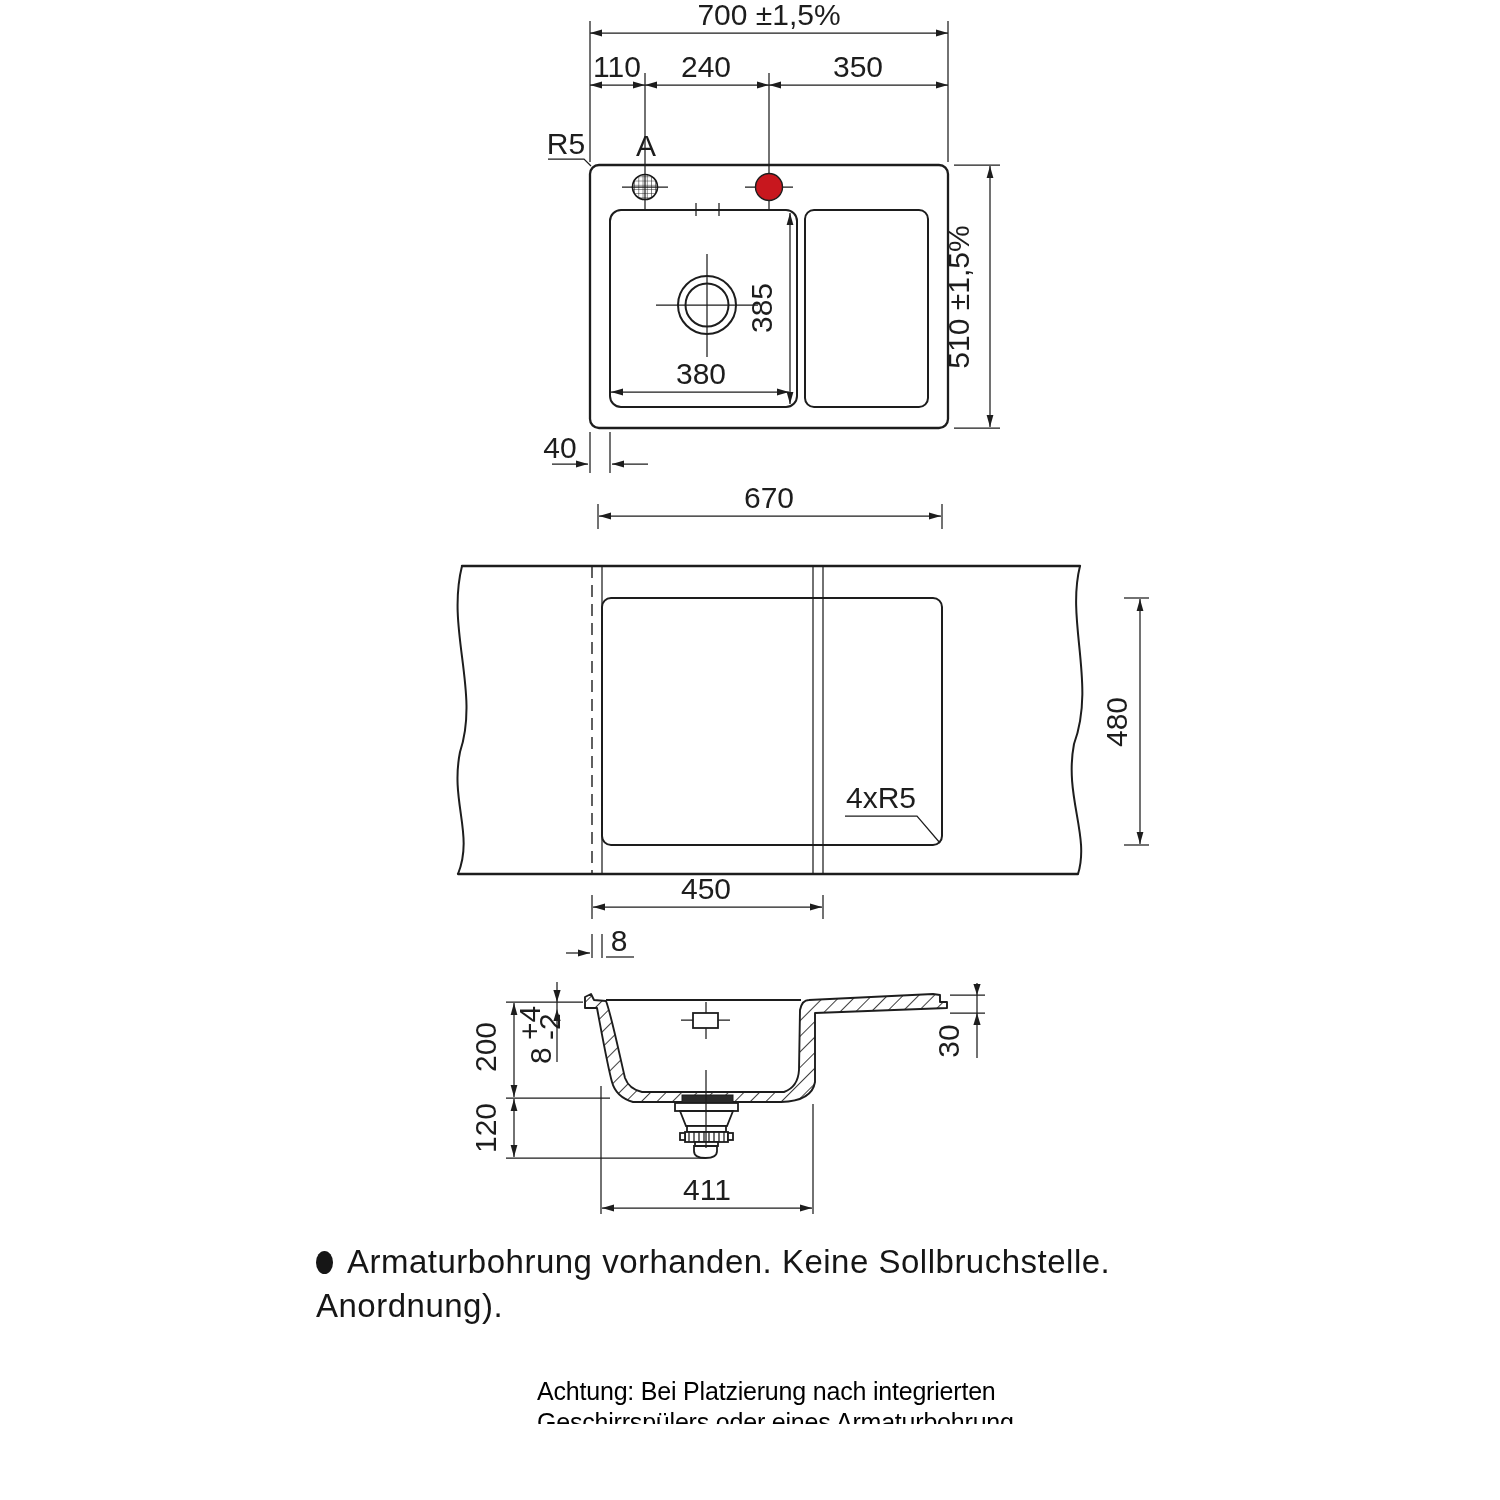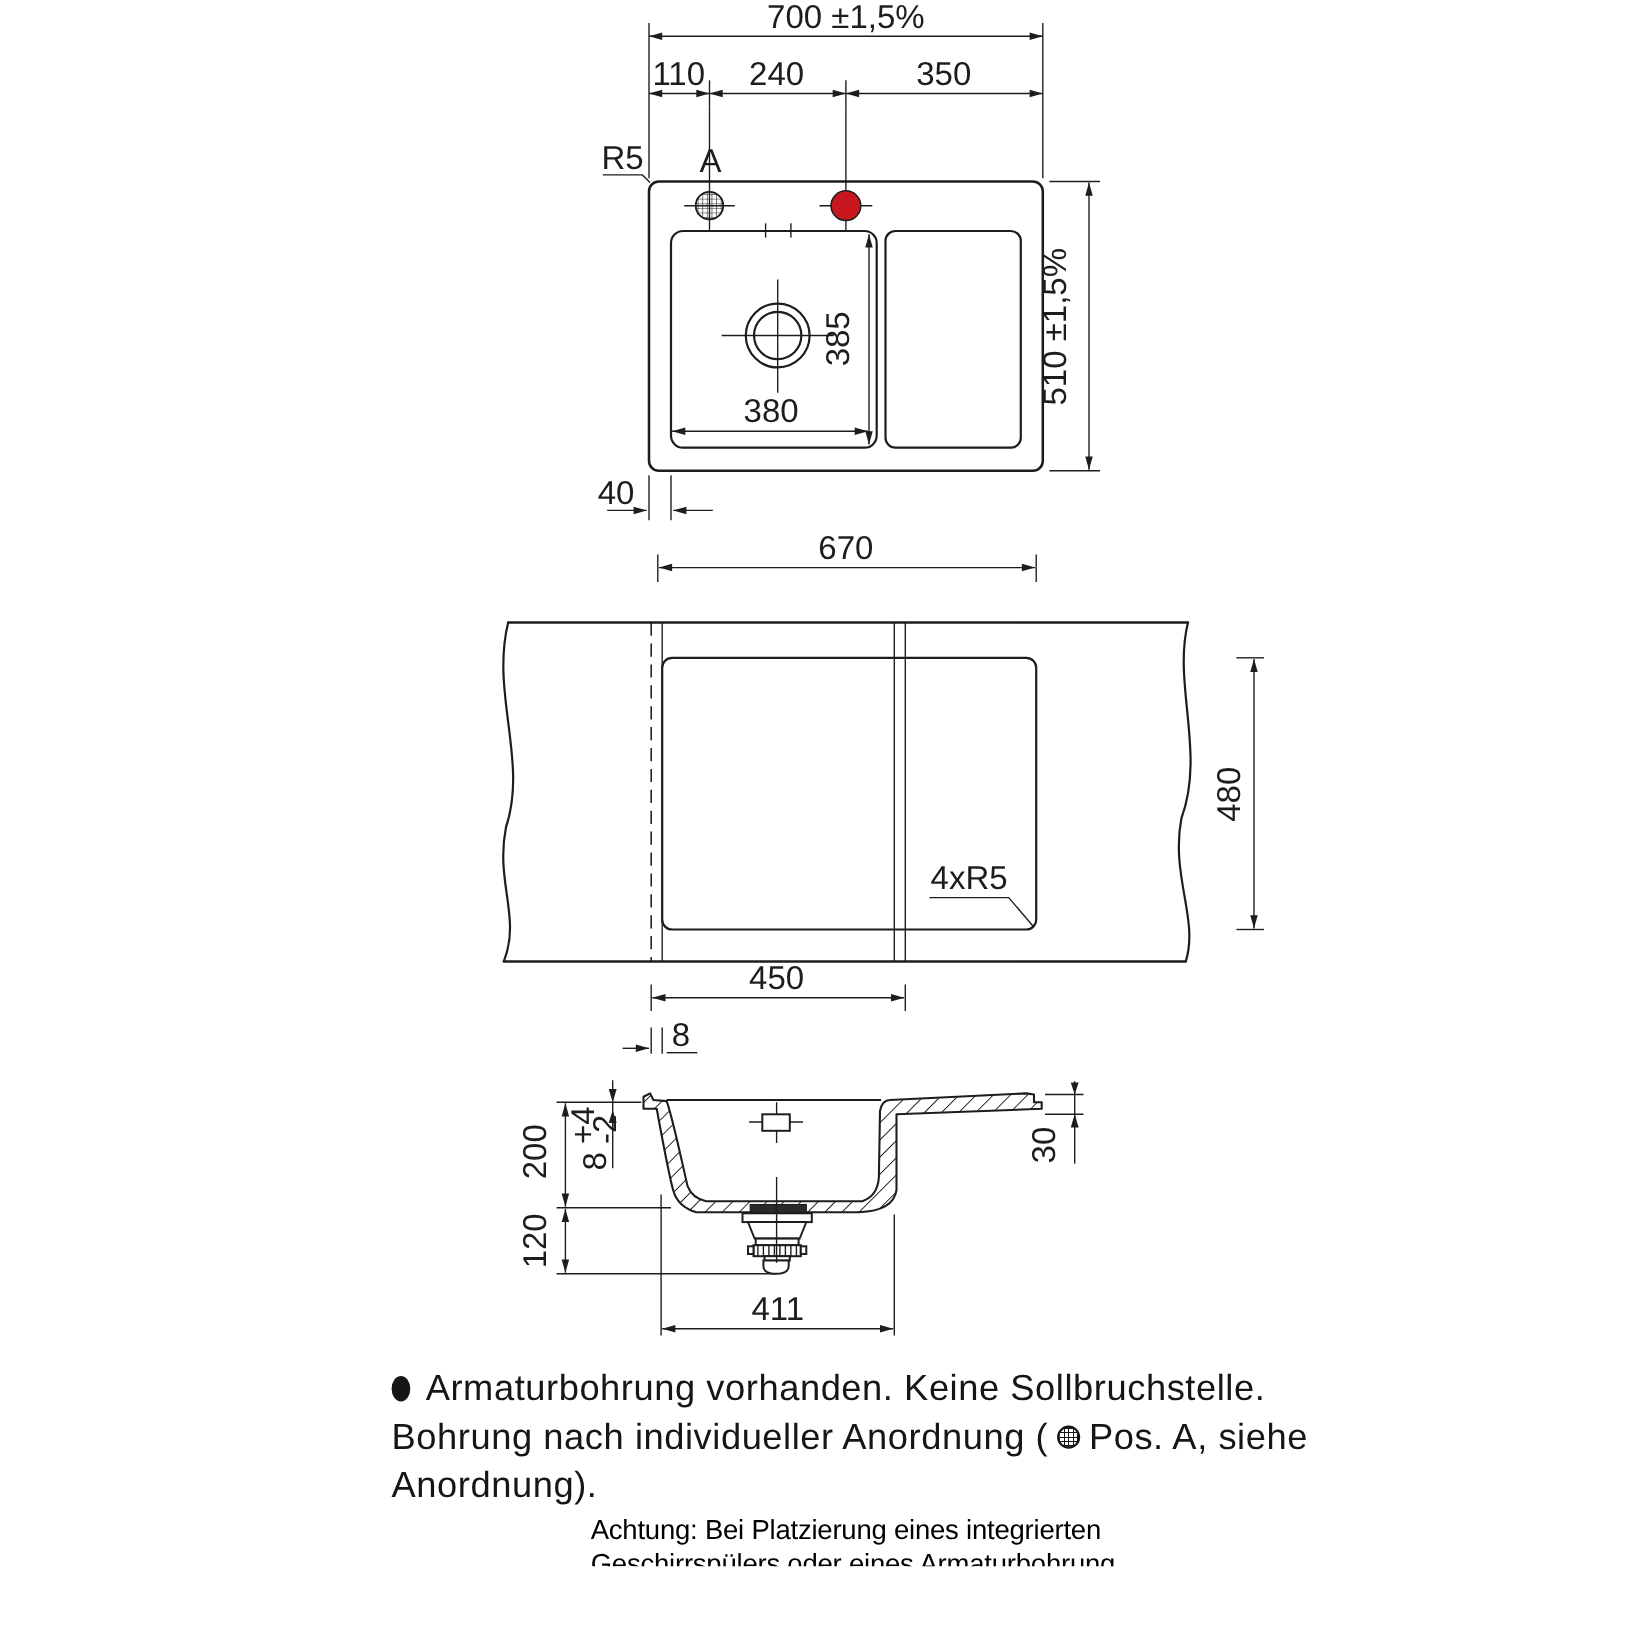--- a/index.html
+++ b/index.html
@@ -11,21 +11,21 @@
   .ol2{fill:none;stroke:#1d1d1d;stroke-width:2;stroke-linejoin:round;}
   .thin{fill:none;stroke:#1d1d1d;stroke-width:1.25;}
   .dim{fill:none;stroke:#1d1d1d;stroke-width:1.25;marker-start:url(#arr);marker-end:url(#arr);}
   .de{fill:none;stroke:#1d1d1d;stroke-width:1.25;marker-end:url(#arr);}
   .dash{fill:none;stroke:#1d1d1d;stroke-width:1.4;stroke-dasharray:12 7;}
   .hatchfill{fill:url(#hatch45);stroke:#1d1d1d;stroke-width:1.9;stroke-linejoin:round;}
   .white{fill:#fff;stroke:#1d1d1d;stroke-width:1.8;}
   .t-mid{text-anchor:middle;}
   .note1{position:absolute;left:316px;top:1240px;color:#161616;font-size:33px;
          letter-spacing:0.5px;line-height:44px;white-space:nowrap;}
-  .note1 .row{display:flex;align-items:center;height:44px;margin-left:40px;}
+  .note1 .row{display:flex;align-items:center;height:44px;}
   .bullet{display:inline-block;width:17px;height:23px;background:#161616;border-radius:50%;
           margin-right:14px;flex:0 0 auto;}
   .gridcircle{display:inline-block;width:17px;height:17px;border:2px solid #161616;border-radius:50%;
           margin:0 8px;flex:0 0 auto;
           background-image:repeating-linear-gradient(0deg,#161616 0 1px,transparent 1px 4px),
                            repeating-linear-gradient(90deg,#161616 0 1px,transparent 1px 4px);}
   .warn{position:absolute;left:537px;top:1376px;color:#000;font-size:25px;line-height:31px;
         letter-spacing:-0.2px;white-space:nowrap;}
 </style>
 </head>
@@ -213,26 +213,21 @@
     <text class="t-mid" x="707" y="1200">411</text>
   </g>
 </svg>
 
   <div class="note1">
     <div class="row">
       <span class="bullet"></span>
       <span>Armaturbohrung vorhanden. Keine Sollbruchstelle.</span>
     </div>
     <div class="row">
-      <span>Bohrung nach individueller Anordnung (</span>
-      <span class="gridcircle"></span>
-      <span>Pos. A, siehe</span>
-    </div>
-    <div class="row">
       <span>Anordnung).</span>
     </div>
   </div>
 
   <div class="warn">
-    <div>Achtung: Bei Platzierung eines integrierten</div>
+    <div>Achtung: Bei Platzierung nach integrierten</div>
     <div>Geschirrspülers oder eines Armaturbohrung</div>
   </div>
 </div>
 
 </body></html>

